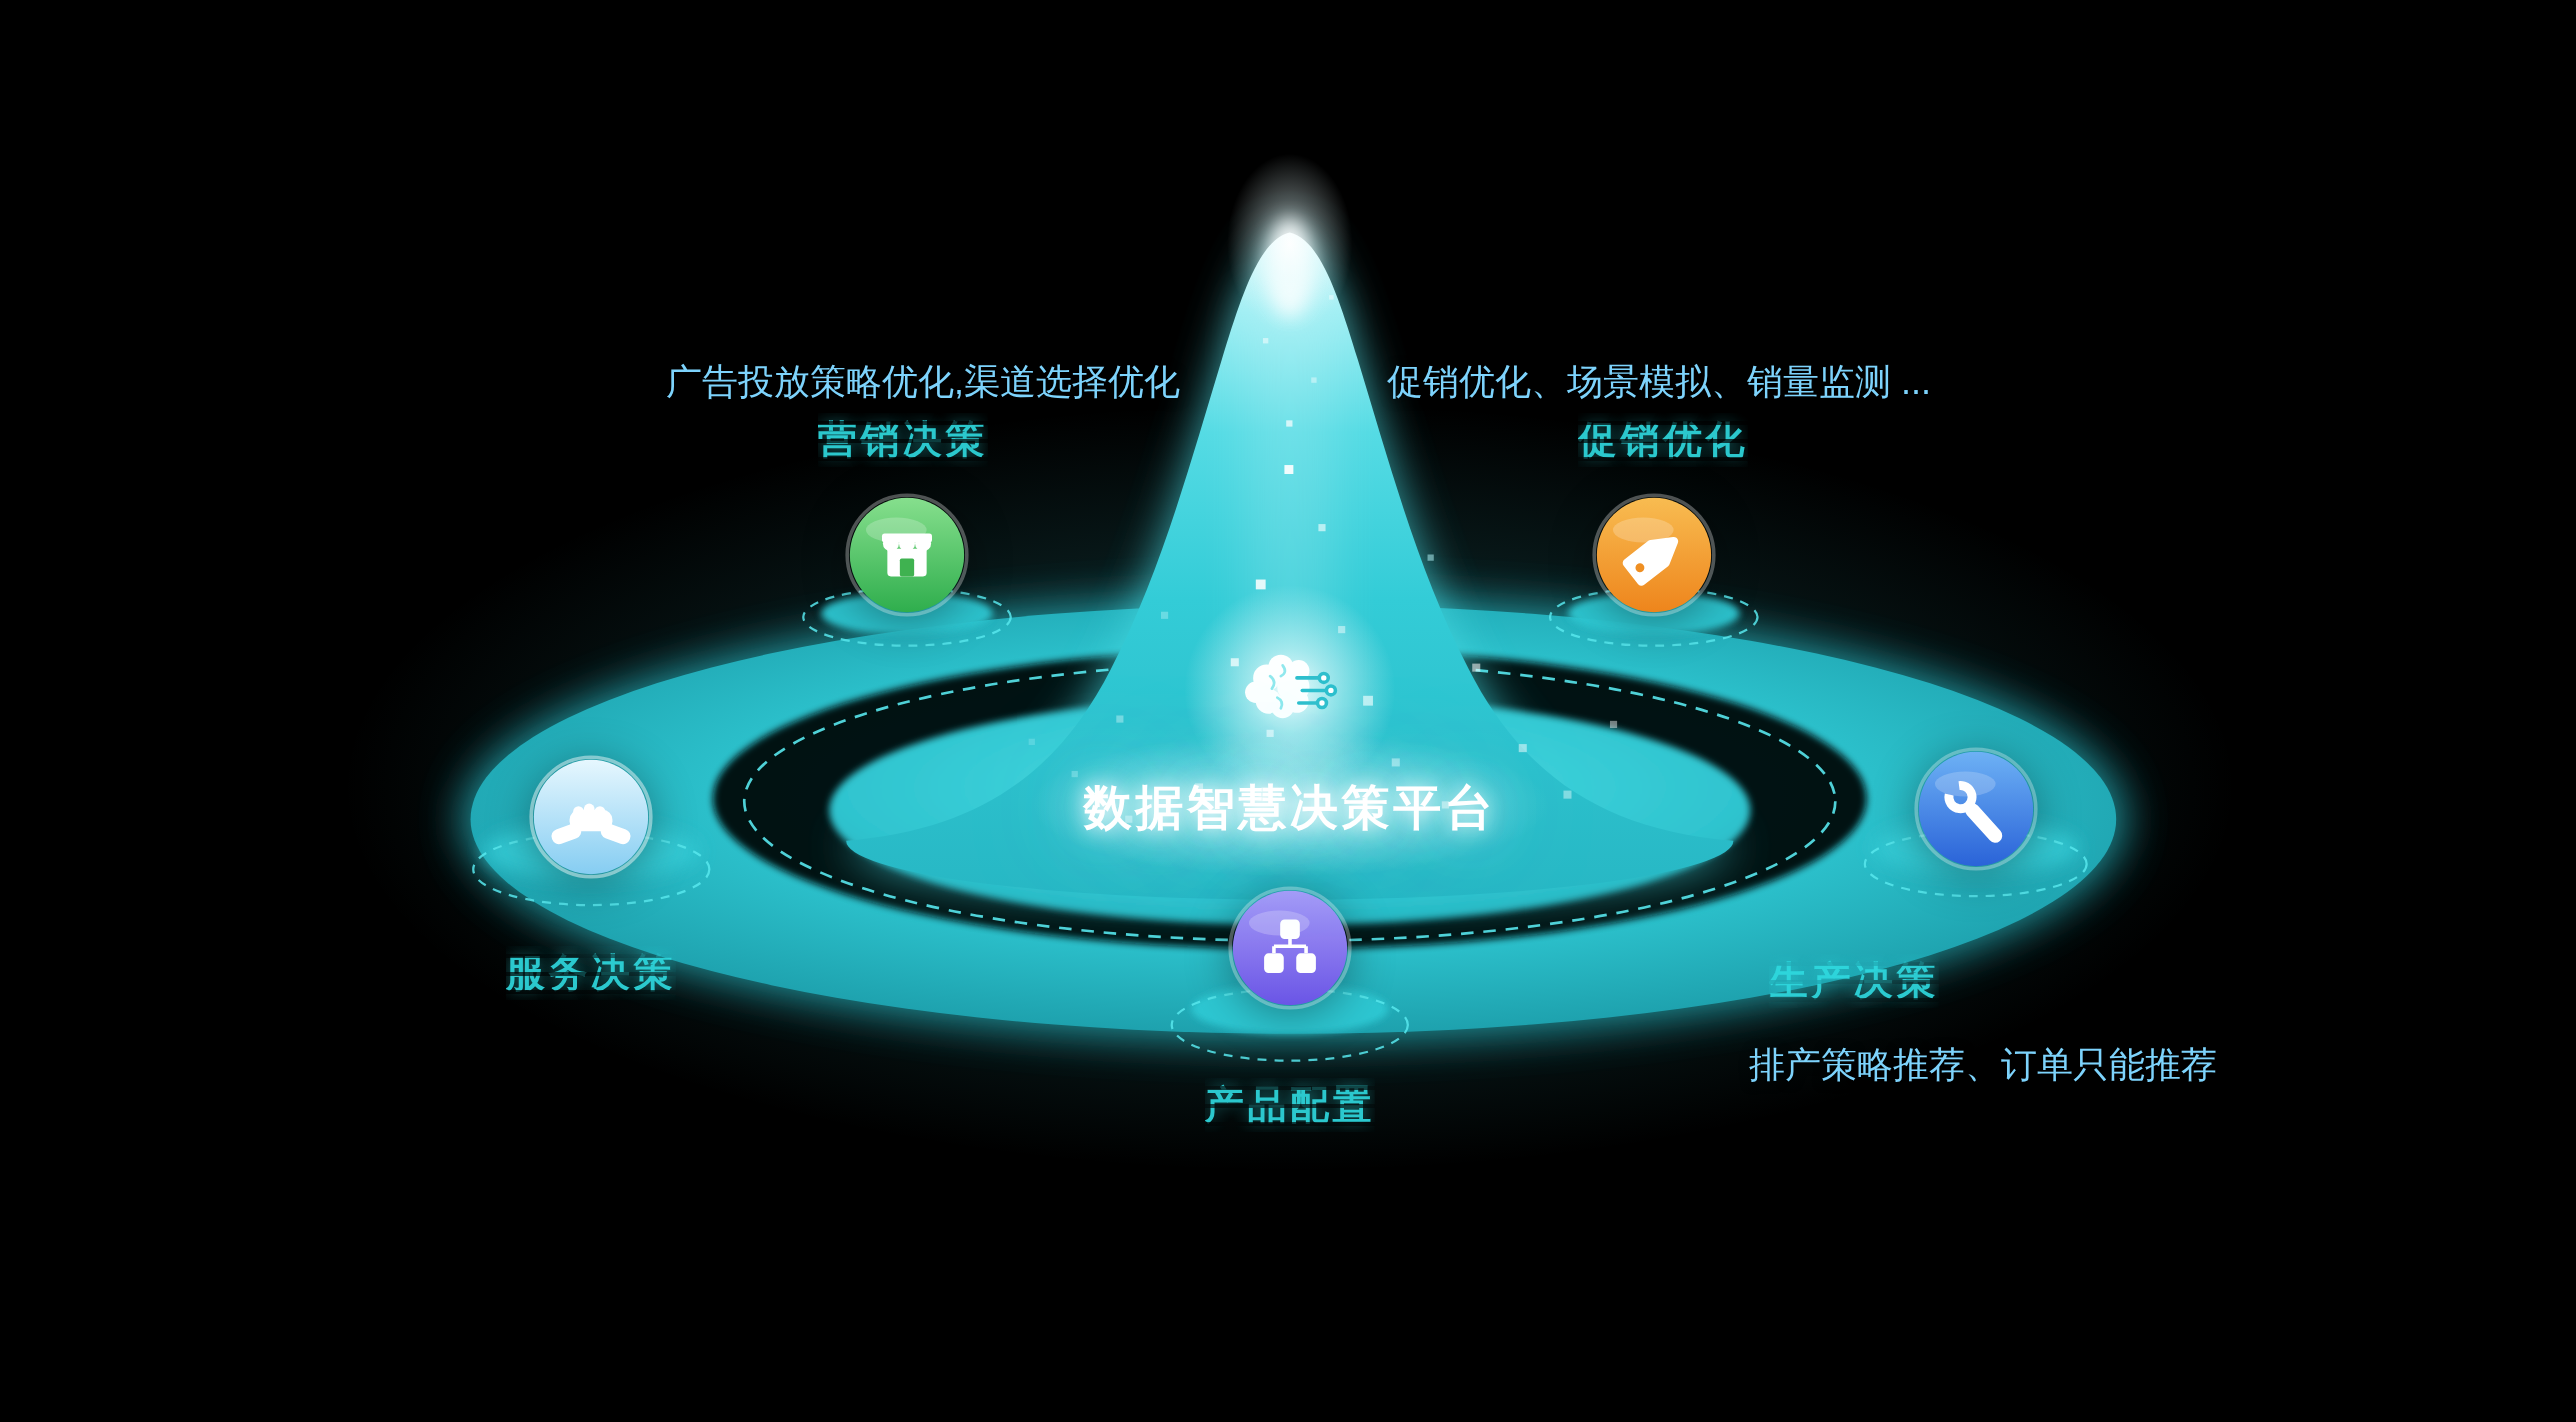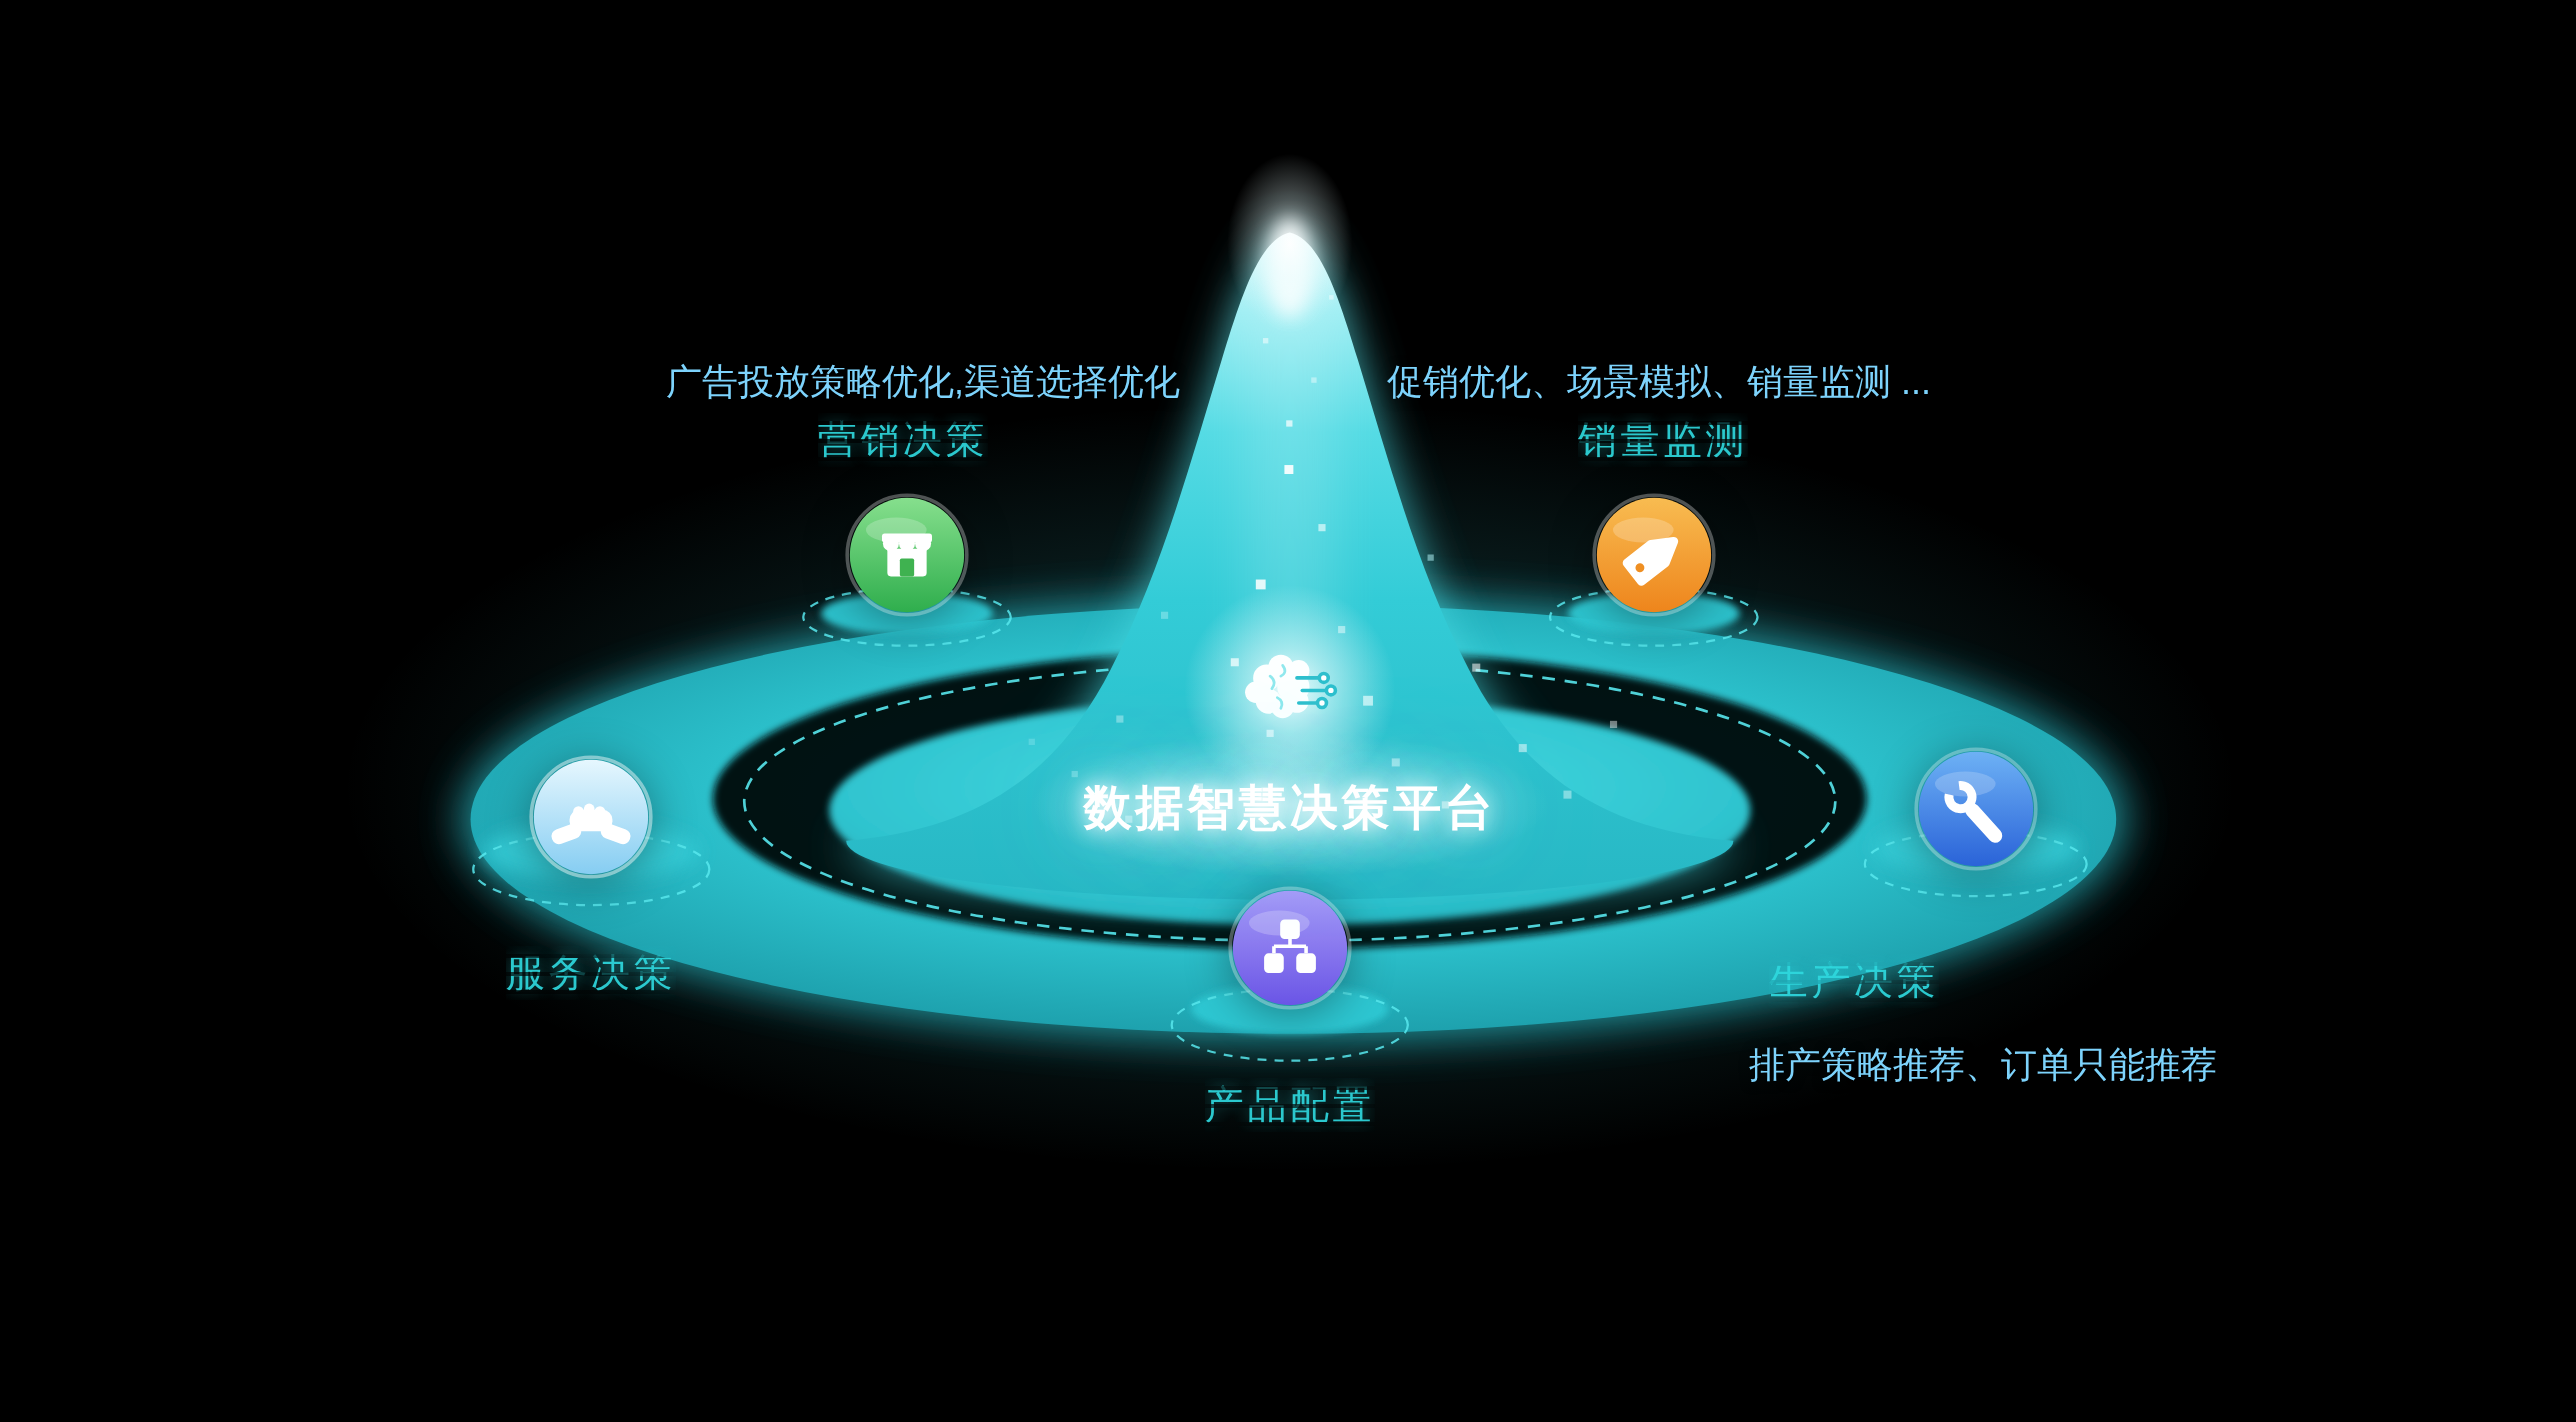--- a/index.html
+++ b/index.html
@@ -4,21 +4,21 @@
 <style>
   html,body{margin:0;padding:0;background:#000;}
   .stage{position:relative;width:2576px;height:1422px;background:#000;overflow:hidden;
          font-family:"Liberation Sans","DejaVu Sans",sans-serif;}
   .art{position:absolute;left:0;top:0;width:2576px;height:1422px;}
   .abs{position:absolute;transform:translate(-50%,-50%);}
   .icon-node{width:125px;height:125px;}
   .icon-node svg{width:100%;height:100%;display:block;filter:drop-shadow(0 7.2px 23px rgba(0,0,0,.4));}
   .desc{color:#7dd3fc;font-size:36px;font-weight:500;white-space:nowrap;
         text-shadow:0 1.8px 10.7px rgba(0,0,0,.65);}
-  .node-label{color:#2fd9df;font-size:39px;font-weight:400;letter-spacing:3.6px;white-space:nowrap;
+  .node-label{color:#2fd9df;font-size:39px;font-weight:700;letter-spacing:3.6px;white-space:nowrap;
         opacity:.92;text-shadow:0 0 16px rgba(47,217,223,.55);
         -webkit-mask-image:repeating-linear-gradient(to bottom,#000 0px,#000 8px,rgba(0,0,0,.3) 8px,rgba(0,0,0,.3) 11.6px,#000 11.6px,#000 18px);
         mask-image:repeating-linear-gradient(to bottom,#000 0px,#000 8px,rgba(0,0,0,.3) 8px,rgba(0,0,0,.3) 11.6px,#000 11.6px,#000 18px);}
   .title{color:#ffffff;font-size:48px;font-weight:800;letter-spacing:3.6px;white-space:nowrap;
         text-shadow:0 0 19.7px rgba(255,255,255,.95),0 0 54px rgba(190,245,250,.9),0 0 107px rgba(120,230,240,.8);text-align:center;}
 </style>
 </head>
 <body>
 
 <div class="stage">
@@ -252,21 +252,21 @@
       </g>
     </svg>
   </div>
 
   <div class="abs title" style="left:1290px;top:808px">数据智慧决策平台</div>
 
   <div class="abs desc" style="left:923px;top:382px">广告投放策略优化,渠道选择优化</div>
   <div class="abs node-label" style="left:903px;top:440px">营销决策</div>
 
   <div class="abs desc" style="left:1659px;top:382px">促销优化、场景模拟、销量监测 ...</div>
-  <div class="abs node-label" style="left:1663px;top:440px">销量监测</div>
+  <div class="abs node-label" style="left:1663px;top:440px">促销优化</div>
 
   <div class="abs node-label" style="left:591px;top:973px">服务决策</div>
 
   <div class="abs node-label" style="left:1854px;top:981px">生产决策</div>
   <div class="abs desc" style="left:1983px;top:1065px">排产策略推荐、订单只能推荐</div>
 
   <div class="abs node-label" style="left:1290px;top:1105px">产品配置</div>
 
 </div>
 

